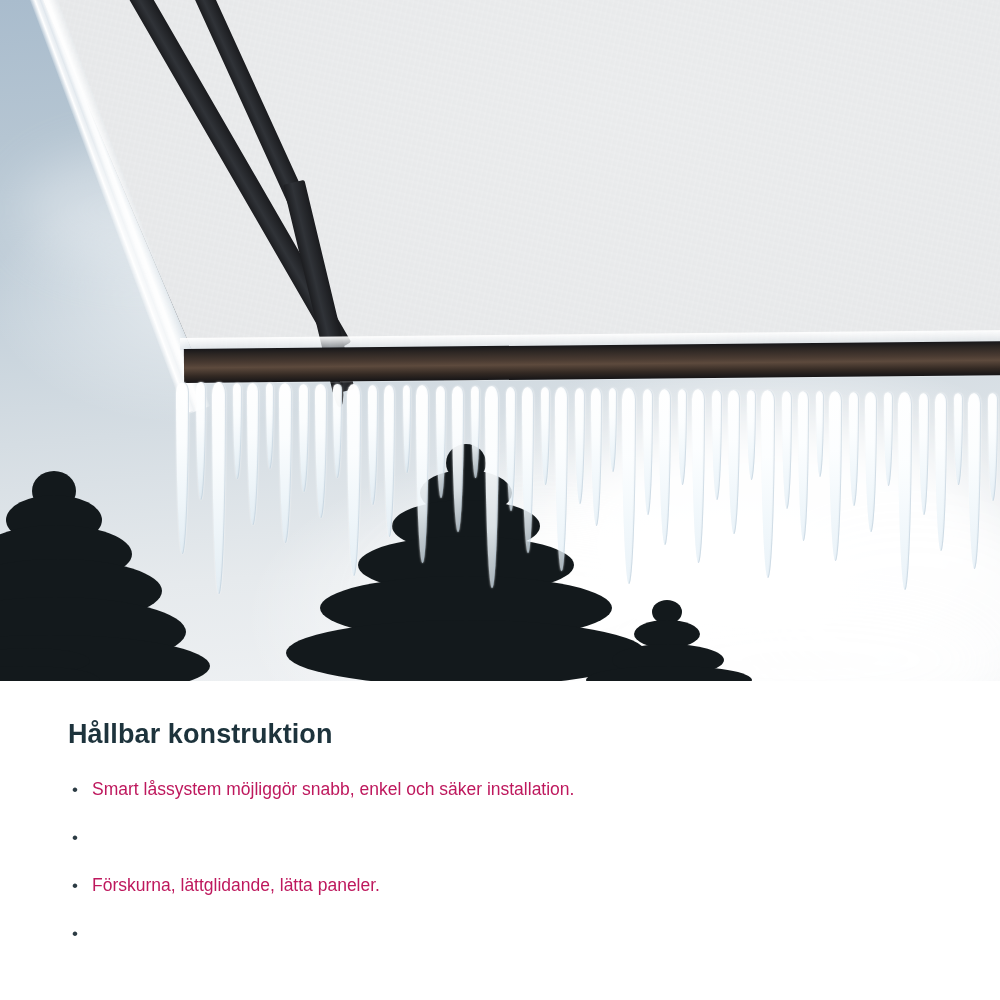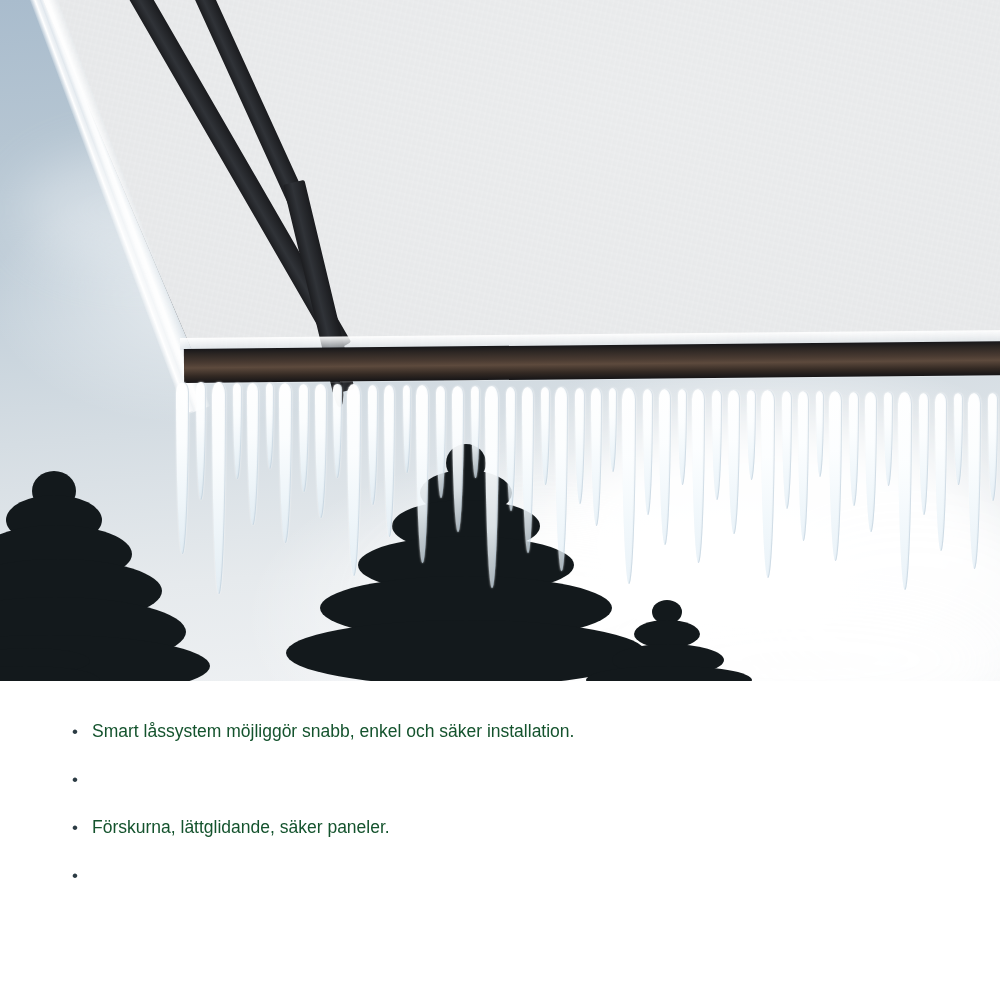--- a/index.html
+++ b/index.html
@@ -172,21 +172,21 @@
     width:24px;
     color:#2c3c44;
     font-size:17px;
     line-height:25px;
     text-align:left;
     padding-left:4px;
   }
   .bullet-text {
     font-size:17.5px;
     line-height:25px;
-    color:#14532d;
+    color:#be185d;
     white-space:pre-line;
   }
 </style>
 </head>
 <body>
 
 <div class="card">
 
   <div class="photo" title="Undersidan av en snötäckt markis med istappar som hänger från framkanten, granar och molnig himmel i bakgrunden">
 
@@ -292,35 +292,36 @@
       <div class="icicle" style="left:919px;top:393px;width:10px;height:122px;"></div>
       <div class="icicle" style="left:935px;top:393px;width:12px;height:158px;"></div>
       <div class="icicle" style="left:954px;top:393px;width:9px;height:92px;"></div>
       <div class="icicle" style="left:968px;top:393px;width:13px;height:176px;"></div>
       <div class="icicle" style="left:988px;top:393px;width:10px;height:108px;"></div>
     </div>
   </div>
 
   <div class="content">
 
+    <div class="heading">Hållbar konstruktion</div>
 
     <ul class="bullets">
 
       <li class="bullet">
         <span class="bullet-dot">•</span>
         <span class="bullet-text">Smart låssystem möjliggör snabb, enkel och säker installation.</span>
       </li>
 
       <li class="bullet">
         <span class="bullet-dot">•</span>
       </li>
 
       <li class="bullet">
         <span class="bullet-dot">•</span>
-        <span class="bullet-text">Förskurna, lättglidande, säker paneler.</span>
+        <span class="bullet-text">Förskurna, lättglidande, lätta paneler.</span>
       </li>
 
       <li class="bullet">
         <span class="bullet-dot">•</span>
       </li>
 
     </ul>
   </div>
 
 </div>

